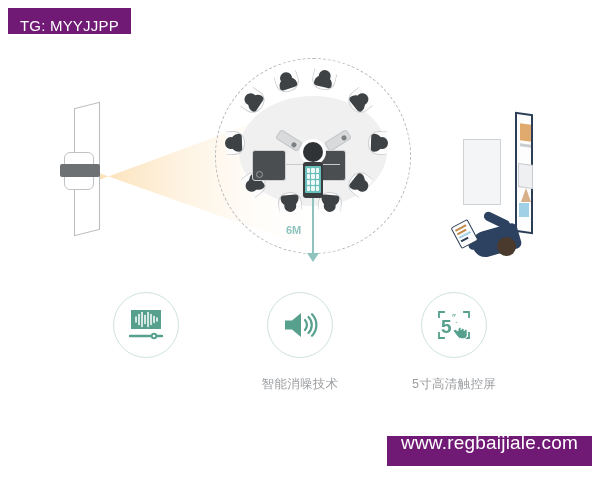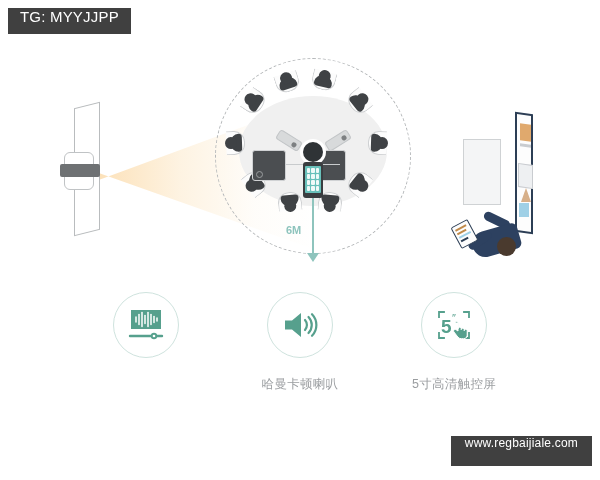--- a/index.html
+++ b/index.html
@@ -12,40 +12,40 @@
     height: 480px;
     position: relative;
     overflow: hidden;
     font-family: "Liberation Sans", "DejaVu Sans", sans-serif;
     -webkit-font-smoothing: antialiased;
   }
 
   
   .wm {
     position: absolute;
-    background: #404040;
+    background: #701a75;
     color: #ffffff;
     font-size: 15px;
     letter-spacing: .2px;
     display: flex;
-    align-items: flex-start;
+    align-items: flex-end;
     box-sizing: border-box;
   }
   #wm-top {
     left: 8px;
     top: 8px;
     height: 26px;
     padding: 0 12px;
   }
   #wm-bottom {
     right: 8px;
     bottom: 14px;
     height: 30px;
-    padding: 0 14px;
-    font-size: 12px;
+    padding: 12px 14px;
+    font-size: 19px;
   }
 
   
   #stage {
     position: absolute;
     left: 0;
     top: 40px;
     width: 600px;
     height: 250px;
   }
@@ -548,21 +548,21 @@
 
   <div class="feature">
     <div class="feature-circle">
       <svg width="36" height="30" viewBox="0 0 36 30">
         <path d="M3 10.5 H10 L19 3 V27 L10 19.5 H3 Z" fill="#56a08d"></path>
         <path d="M23 10 a7.5 7.5 0 0 1 0 10" fill="none" stroke="#56a08d" stroke-width="2.2" stroke-linecap="round"></path>
         <path d="M26.5 7 a11.5 11.5 0 0 1 0 16" fill="none" stroke="#56a08d" stroke-width="2.2" stroke-linecap="round"></path>
         <path d="M30 4.2 a15.5 15.5 0 0 1 0 21.6" fill="none" stroke="#56a08d" stroke-width="2.2" stroke-linecap="round"></path>
       </svg>
     </div>
-    <div class="feature-label">哈曼卡顿喇叭</div>
+    <div class="feature-label">智能消噪技术</div>
   </div>
 
   <div class="feature">
     <div class="feature-circle">
       <svg width="38" height="34" viewBox="0 0 38 34">
         <g stroke="#56a08d" stroke-width="1.8" fill="none" stroke-linecap="square">
           <path d="M4 9 V4 H9"></path>
           <path d="M29 4 H34 V9"></path>
           <path d="M4 25 V30 H9"></path>
           <path d="M34 25 V30 H29"></path>

